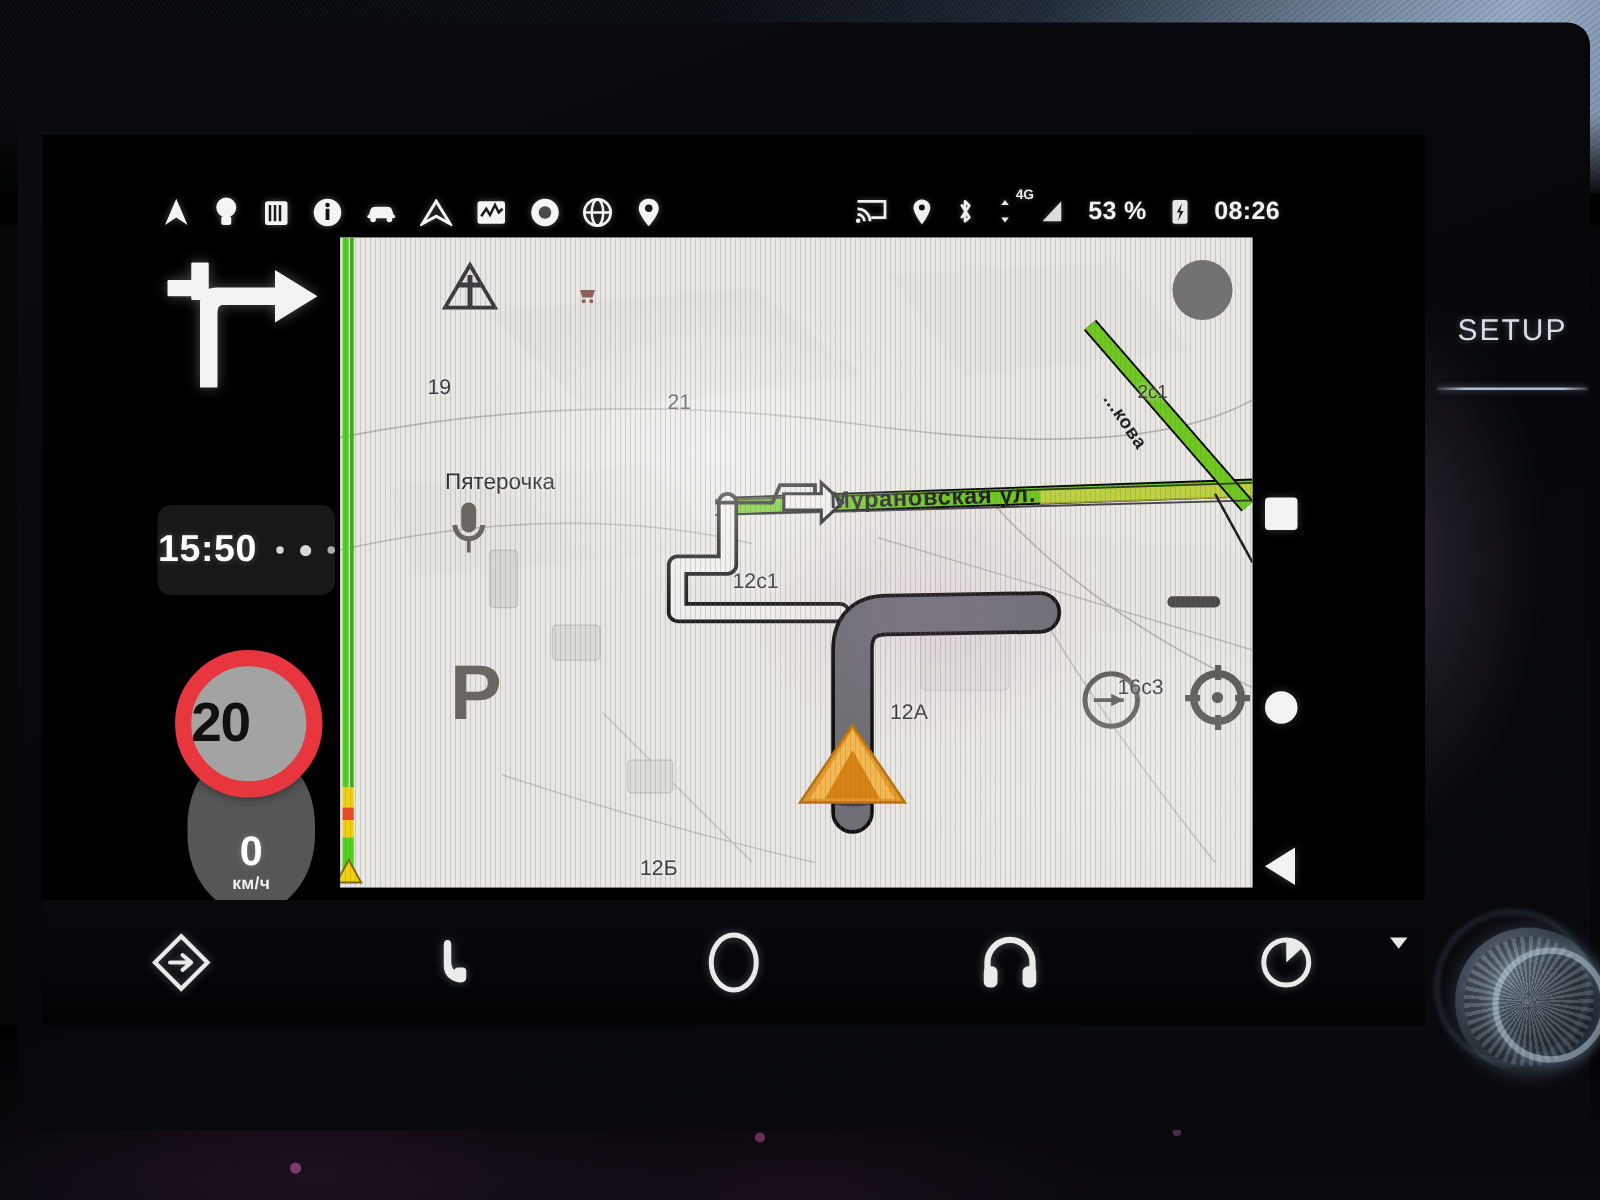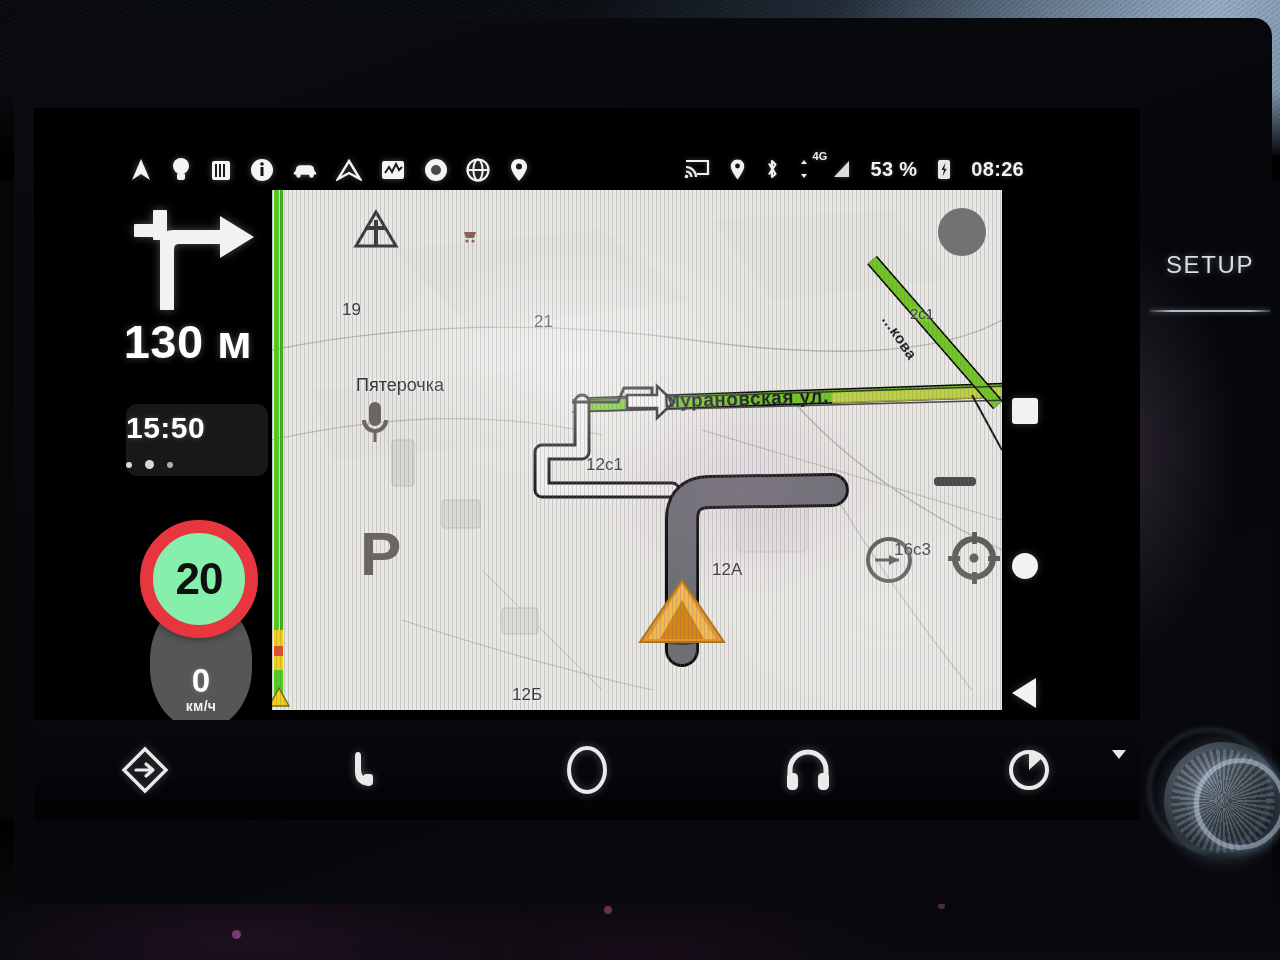--- a/index.html
+++ b/index.html
@@ -165,22 +165,22 @@
     white-space: nowrap;
   }
 
   #eta-card {
     position: absolute;
     left: 22px; top: 202px;
     width: 142px; height: 72px;
     background: #181818;
     border-radius: 11px;
     display: flex;
-    flex-direction: column;
-    align-items: flex-start;
+    flex-direction: row;
+    align-items: center;
     justify-content: center;
     gap: 15px;
   }
   #eta-time {
     color: #fff;
     font-size: 30px;
     font-weight: bold;
     letter-spacing: .5px;
     text-shadow: 0 0 5px rgba(255,255,255,0.25);
   }
@@ -219,25 +219,24 @@
     color: #efefef;
     font-size: 14px;
     font-weight: bold;
     letter-spacing: .3px;
   }
   #speed-limit-sign {
     position: absolute;
     left: 18px; top: 0;
     width: 118px; height: 118px;
     border-radius: 50%;
-    background: #86efac;
+    background: #a3a3a3;
     border: 13px solid #e8363f;
     display: flex;
     align-items: center;
-    justify-content: center;
     box-shadow: 0 0 9px rgba(0,0,0,0.55);
   }
   #speed-limit-value {
     color: #101010;
     font-size: 44px;
     font-weight: bold;
     line-height: 1;
     letter-spacing: -1px;
   }
 
@@ -556,21 +555,20 @@
       </span>
       <span class="sb-text">08:26</span>
     </div>
 
     <div id="guidance-panel">
       <svg id="turn-arrow" viewBox="0 0 150 110">
         <path d="M48 108 L48 40 Q48 28 62 28 L108 28 L108 14 L142 35 L108 56 L108 42 L66 42 Q62 42 62 48 L62 108 Z" fill="#f2f2f2"></path>
         <rect x="22" y="22" width="26" height="13" rx="1" fill="#f2f2f2"></rect>
         <rect x="41" y="8" width="14" height="30" rx="1" fill="#f2f2f2"></rect>
       </svg>
-      <div id="turn-distance">130 м</div>
 
       <div id="eta-card">
         <div id="eta-time">15:50</div>
         <div id="eta-dots">
             <i></i>
             <i></i>
             <i></i>
           </div>
       </div>
 

